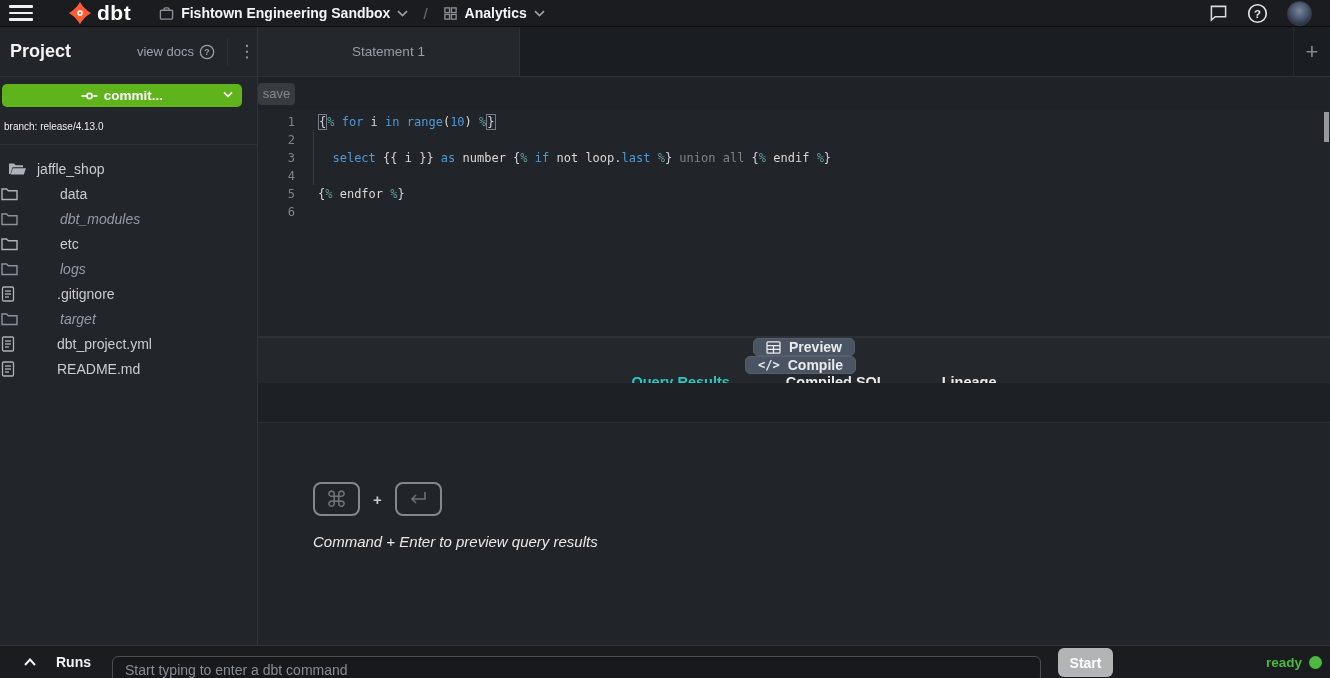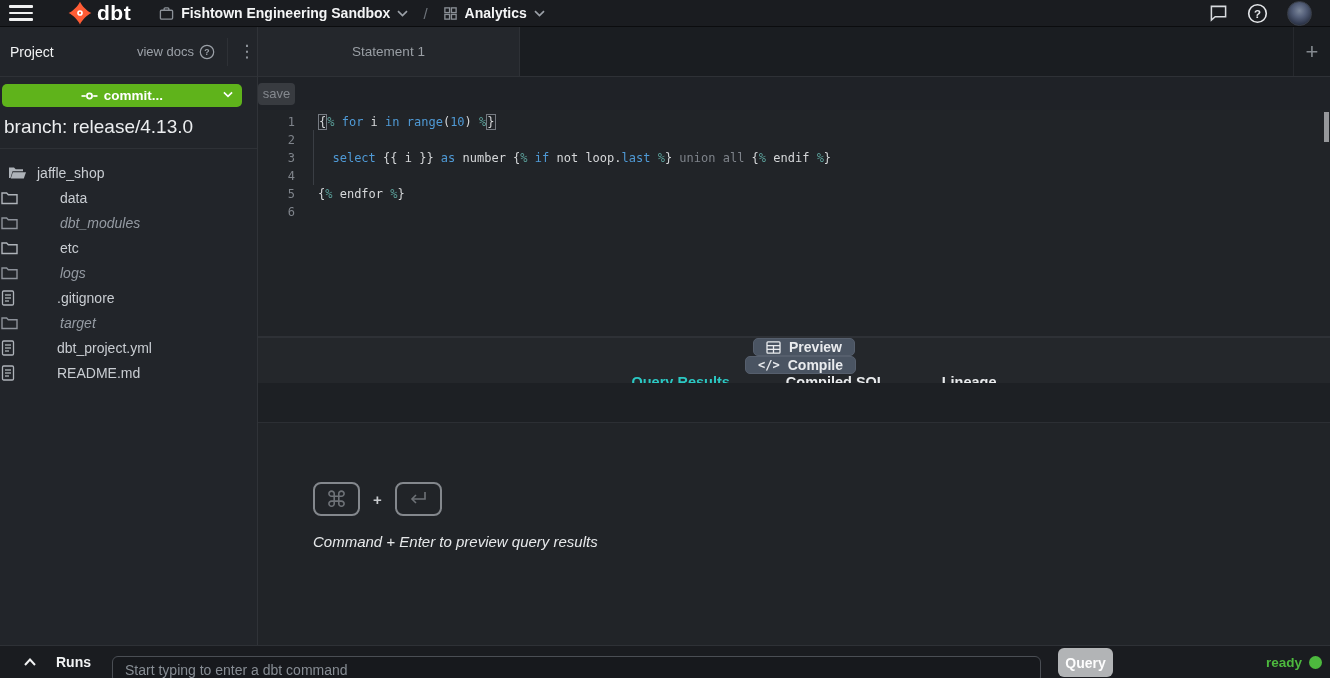--- a/index.html
+++ b/index.html
@@ -21,33 +21,33 @@
   .topbar-right { margin-left:auto; display:flex; align-items:center; gap:19px; padding-right:18px; }
   .avatar { width:25px; height:25px; border-radius:50%;
     background:radial-gradient(circle at 50% 38%, #7b8699 0%, #55607a 35%, #2c3448 75%, #1d2330 100%);
     border:1px solid #3a3f49; cursor:pointer; }
 
   
   .main { display:flex; height:618px; }
   .sidebar { width:258px; background:#22252a; border-right:1px solid #303338;
     display:flex; flex-direction:column; }
   .sidebar-header { height:50px; border-bottom:1px solid #2e3136; display:flex; align-items:center; }
-  .sidebar-title { font-size:14px; font-weight:normal; color:#f2f3f4; margin-left:10px; }
+  .sidebar-title { font-size:18px; font-weight:bold; color:#f2f3f4; margin-left:10px; }
   .viewdocs { margin-left:auto; display:flex; align-items:center; gap:5px; color:#9ba0a7;
     font-size:13px; cursor:pointer; }
   .header-divider { width:1px; height:28px; background:#2e3136; margin:0 9px 0 12px; }
   .kebab { color:#9ba0a7; font-size:17px; letter-spacing:0; width:20px; text-align:center;
     cursor:pointer; line-height:1; }
   .commit-btn { margin:7px 15px 5px 2px; height:23px; background:#5fb31b; border:none;
     border-radius:5px; color:#fff; font-weight:bold; font-size:13.5px; display:flex;
     align-items:center; cursor:pointer; font-family:inherit; position:relative; }
   .commit-center { flex:1; display:flex; align-items:center; justify-content:center; gap:6px; }
   .commit-caret { position:absolute; right:9px; top:7px; }
   .branch-row { padding:4px 0 10px 4px; border-bottom:1px solid #2e3136; }
-  .branch-label { font-size:19px; color:#eceef0; }
+  .branch-label { font-size:10px; color:#eceef0; }
   .tree { padding-top:11px; }
   .tree-row { height:25px; display:flex; align-items:center; cursor:pointer; }
   .tree-row .t-icon { flex:0 0 auto; color:#aeb3b9; }
   .tree-row.root { padding-left:8px; }
   .tree-row.child { padding-left:1px;gap:32px; }
   .t-label { margin-left:10px; font-size:14px; color:#c9cdd2; }
   .tree-row.italic .t-label { font-style:italic; color:#959ba3; }
   .tree-row.italic .t-icon { color:#8d929a; }
   .tree-row.active .t-label { color:#2bc8be; }
   .tree-row.active .t-icon { color:#2bc8be; }
@@ -406,18 +406,18 @@
 <div class="bottombar">
   <div class="runs-group">
     <span>
       <svg width="12" height="8" viewBox="0 0 12 8" fill="none" stroke="#f2f3f4" stroke-width="2">
           <path d="M1 7 L6 1.5 L11 7"></path>
         </svg>
     </span>
     <span class="runs-label">Runs</span>
   </div>
   <input class="cmd-input" type="text" placeholder="Start typing to enter a dbt command" style="">
-  <button class="enter-btn">Query</button>
+  <button class="enter-btn">Start</button>
   <div class="status-group">
     <span class="status-label">ready</span>
     <span class="status-dot"></span>
   </div>
 </div>
 
 </body></html>

